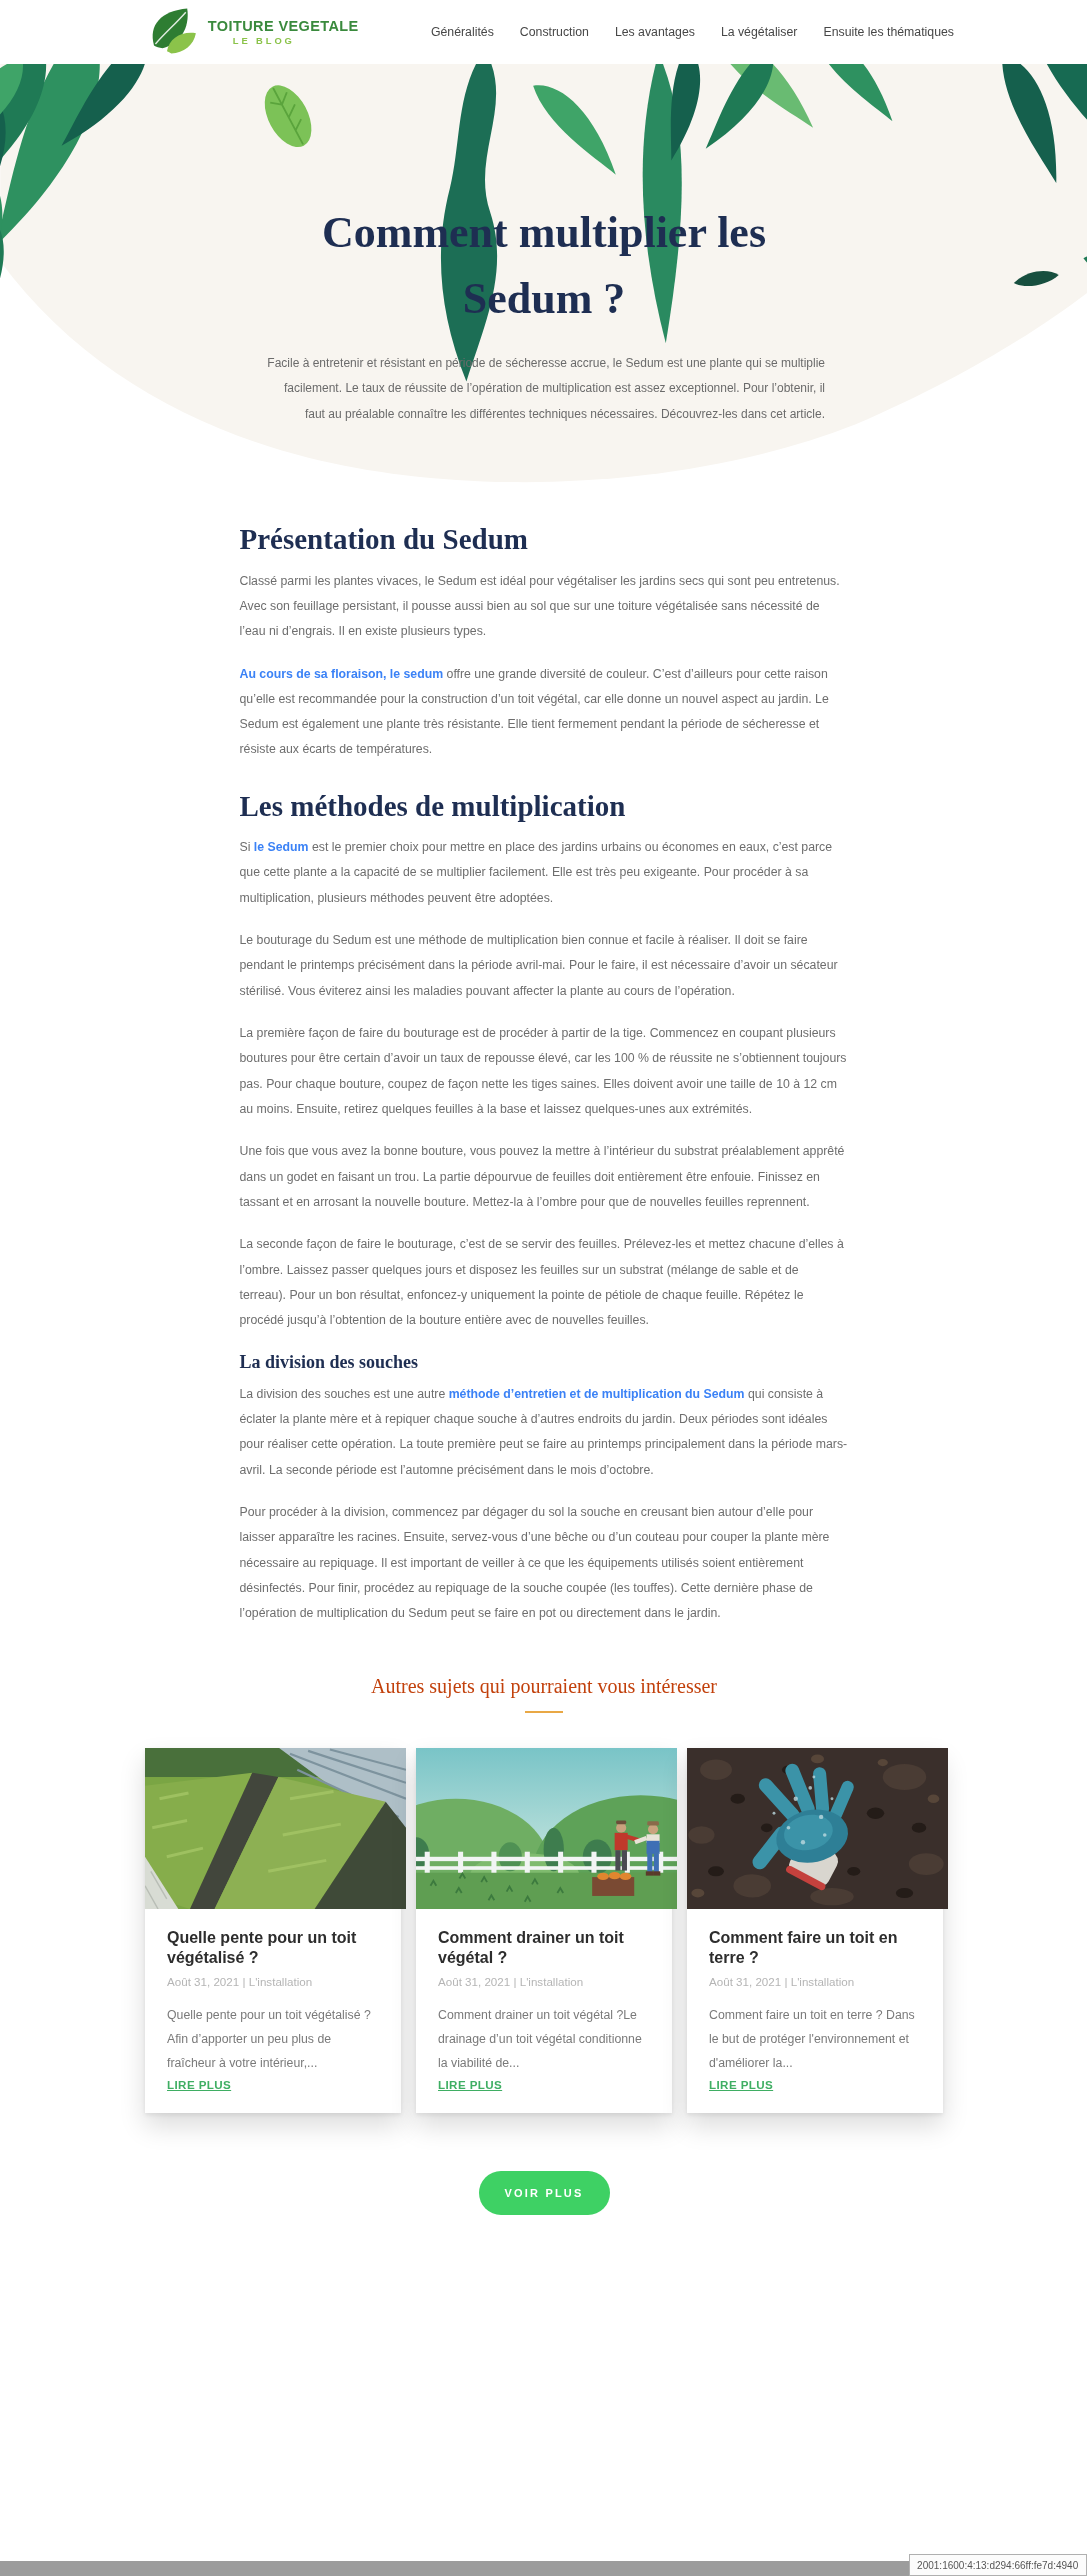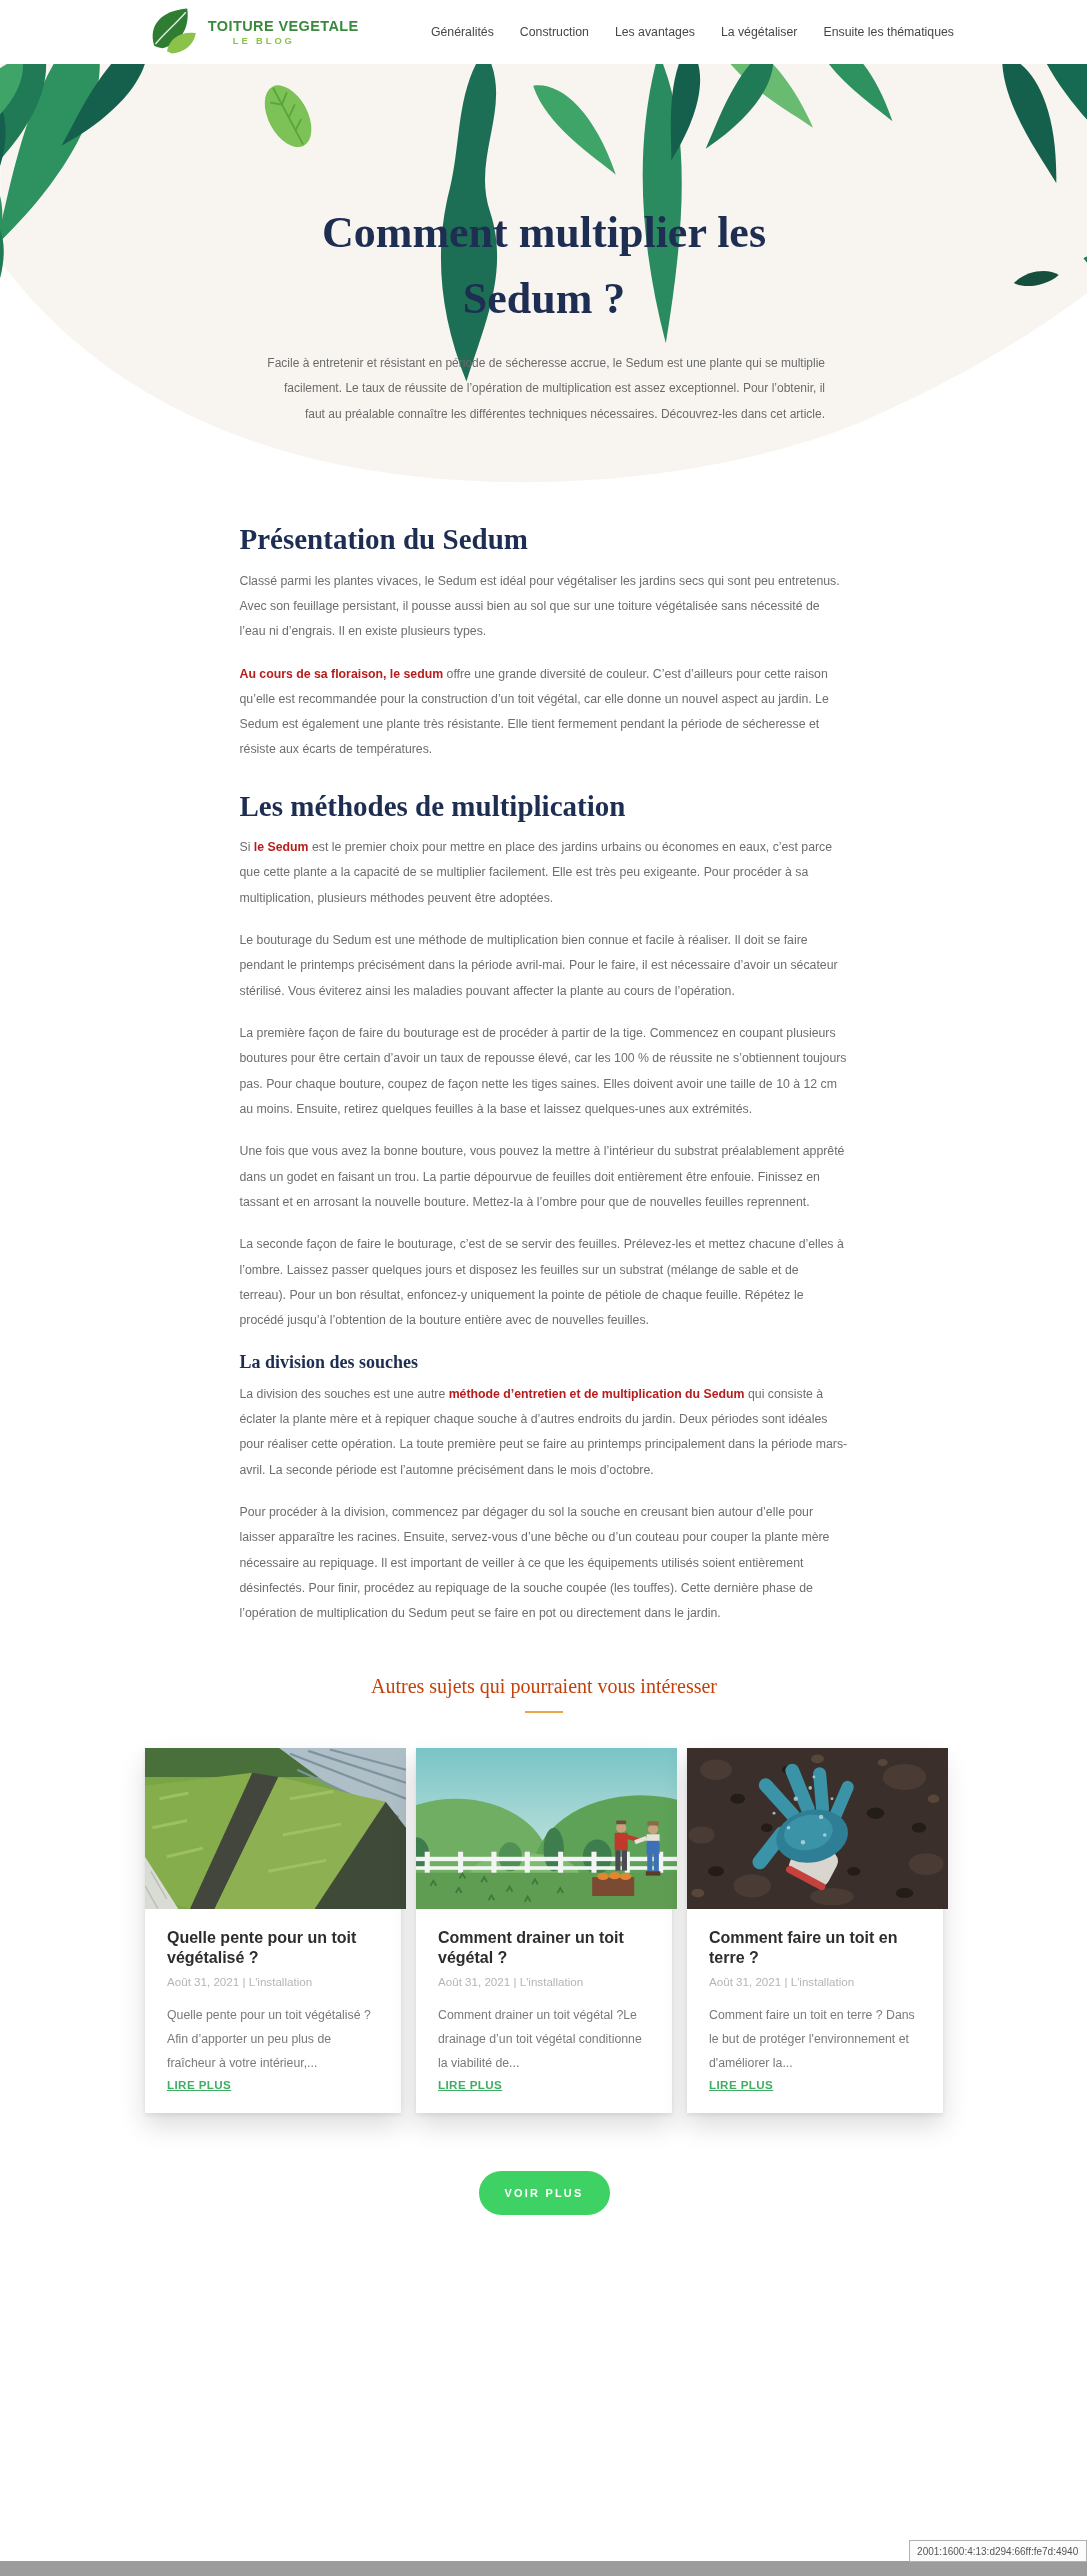--- a/index.html
+++ b/index.html
@@ -45,21 +45,21 @@
   .article h2 {
     font-family: "Liberation Serif", serif; font-weight: 600;
     font-size: 29px; line-height: 1.3; color: #1e2e52; margin: 0 0 10px;
   }
   .article h2.h2-later { margin-top: 25px; }
   .article h3 {
     font-family: "Liberation Serif", serif; font-weight: 700;
     font-size: 18px; color: #1e2e52; margin: 19px 0 8.7px;
   }
   .article p { font-size: 12.3px; line-height: 2.05; color: #6e6e6e; margin: 0 0 17.4px; }
-  .article p b { color: #b91c1c; font-weight: 700; text-align: right; }
+  .article p b { color: #3b82f6; font-weight: 700; text-align: right; }
 
   
   .related { text-align: center; margin-top: 49px; position: relative; z-index: 2; }
   .related-heading {
     font-family: "Liberation Serif", serif; font-weight: 400;
     font-size: 20px; color: #c2410c; margin: 4px;
   }
   .related-divider { width: 38px; height: 2.2px; background: #e9a845; margin: 13px auto 0; border: 0; }
   .cards { display: flex; justify-content: center; gap: 15px; margin-top: 35px; }
   .card {
@@ -86,21 +86,21 @@
     background: #3ed164; color: #ffffff; font-family: "Liberation Sans", sans-serif;
     font-size: 11px; font-weight: 700; letter-spacing: 2.2px; cursor: pointer;
   }
 
   
   .bottom-bar {
     position: absolute; left: 0; bottom: 0; width: 1088px; height: 15px;
     background: #9c9c9c; z-index: 8;
   }
   .status-tooltip {
-    position: absolute; right: 1.5px; bottom: 14px; z-index: 9;
+    position: absolute; right: 1.5px; bottom: 0; z-index: 9;
     background: #fcfcfc; border: 0.7px solid #b0b0b0;
     font-size: 10px; color: #565656; padding: 4.4px 7.3px; white-space: nowrap;
   }
 </style>
 </head>
 <body>
 
 <div class="page">
 
   <header class="site-header">

